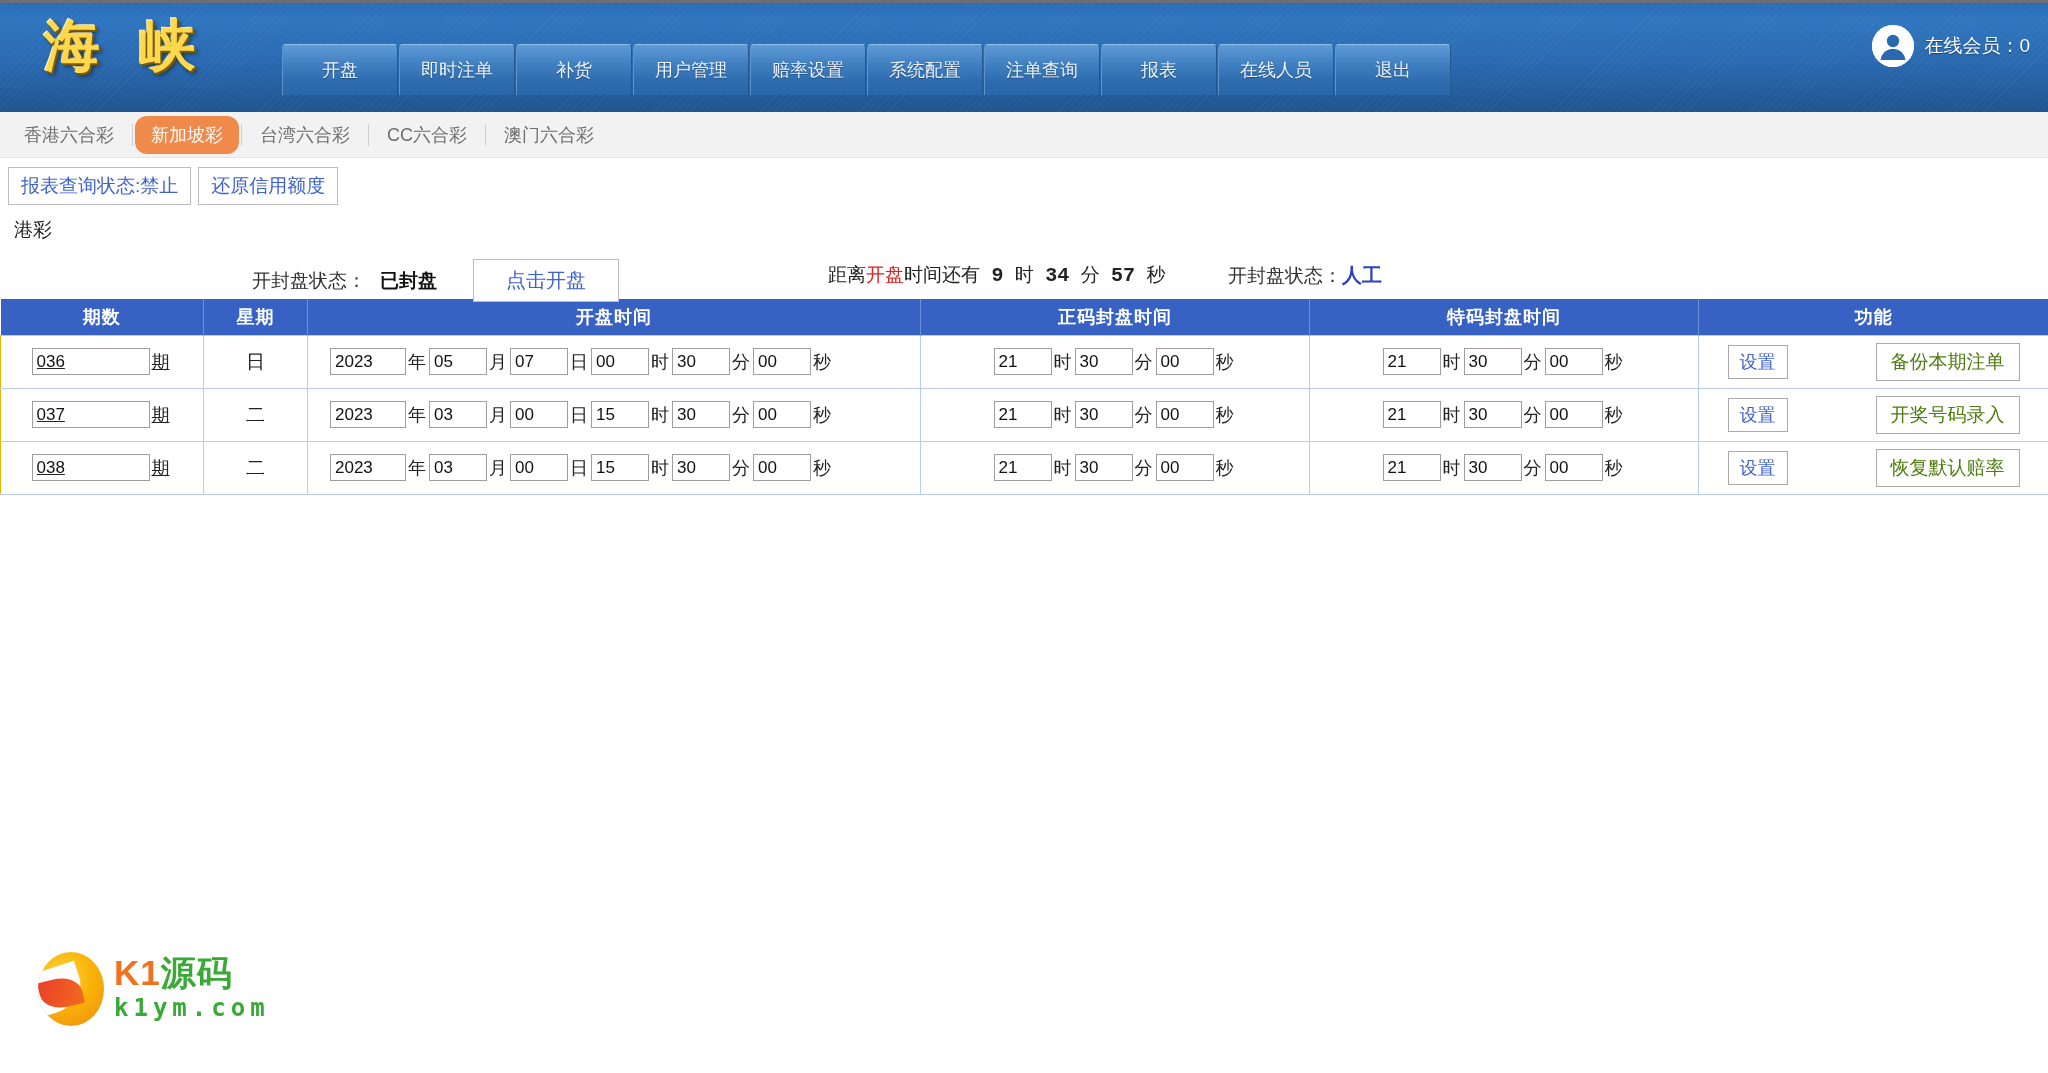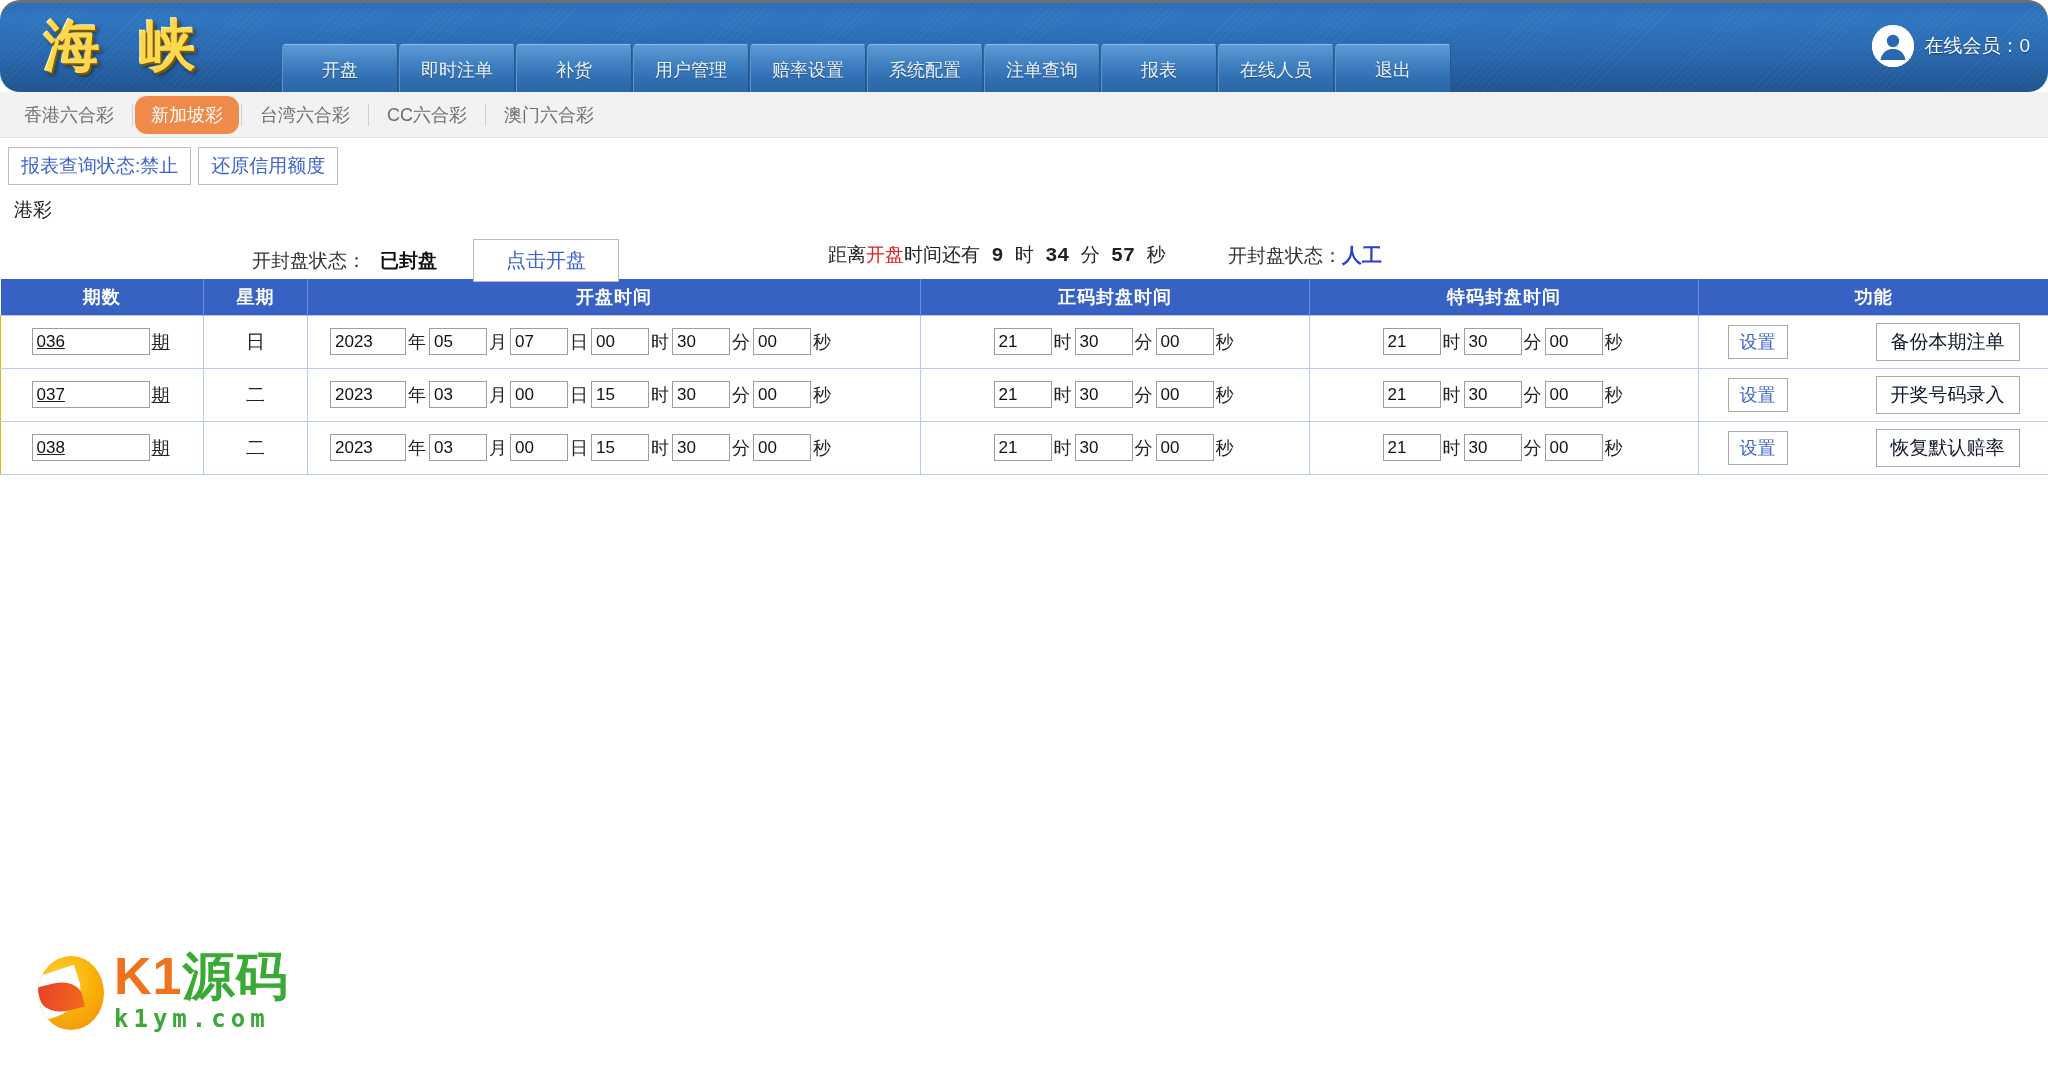--- a/index.html
+++ b/index.html
@@ -7,26 +7,25 @@
     margin: 0; padding: 0;
     width: 2048px; height: 1073px;
     background: #ffffff;
     font-family: "Liberation Sans", "DejaVu Sans", sans-serif;
     overflow: hidden;
   }
 
   
   #top-bar {
     position: relative;
-    height: 92px;
+    height: 112px;
     width: 2048px;
     background: linear-gradient(to bottom, #2b6cb5 0%, #2f76c0 16%, #2a69b0 55%, #1f558f 100%);
     border-top: 3px solid #6b6f73;
     overflow: hidden;
-    border-radius: 20px;
   }
   #top-bar::after {
     content: "";
     position: absolute; inset: 0;
     background-image: repeating-linear-gradient(
       -45deg,
       rgba(255,255,255,0.035) 0px,
       rgba(255,255,255,0.035) 1px,
       rgba(0,0,0,0) 1px,
       rgba(0,0,0,0) 5px);
@@ -243,21 +242,21 @@
     background: #ffffff;
     color: #3e63cf;
     font-size: 18px;
     padding: 4px 11px;
     cursor: pointer;
     font-family: "Liberation Sans", "DejaVu Sans", sans-serif;
   }
   .action-btn {
     border: 1px solid #aaaaaa;
     background: #ffffff;
-    color: #0f172a;
+    color: #4d7c0f;
     font-size: 19px;
     padding: 5px 14px;
     cursor: pointer;
     font-family: "Liberation Sans", "DejaVu Sans", sans-serif;
     white-space: nowrap;
   }
 
   
   #footer-logo {
     position: absolute;
@@ -286,21 +285,21 @@
     content: "";
     position: absolute;
     left: 2px; top: 26px;
     width: 42px; height: 30px;
     background: linear-gradient(120deg, #e8402a 0%, #f26b1d 100%);
     border-radius: 0 60% 0 60%;
     transform: rotate(-14deg);
   }
   #logo-text { display: flex; flex-direction: column; }
   #logo-main {
-    font-size: 52px; font-weight: bold; line-height: 0.95;
+    font-size: 35px; font-weight: bold; line-height: 0.95;
     letter-spacing: 1px;
   }
   #logo-main .k1 { color: #f0721c; }
   #logo-main .ym { color: #3ba935; }
   #logo-sub {
     font-size: 24px; font-weight: bold; color: #3ba935;
     letter-spacing: 5px; margin-top: 4px;
     font-family: "DejaVu Sans Mono", "Liberation Mono", monospace;
   }
 </style>

